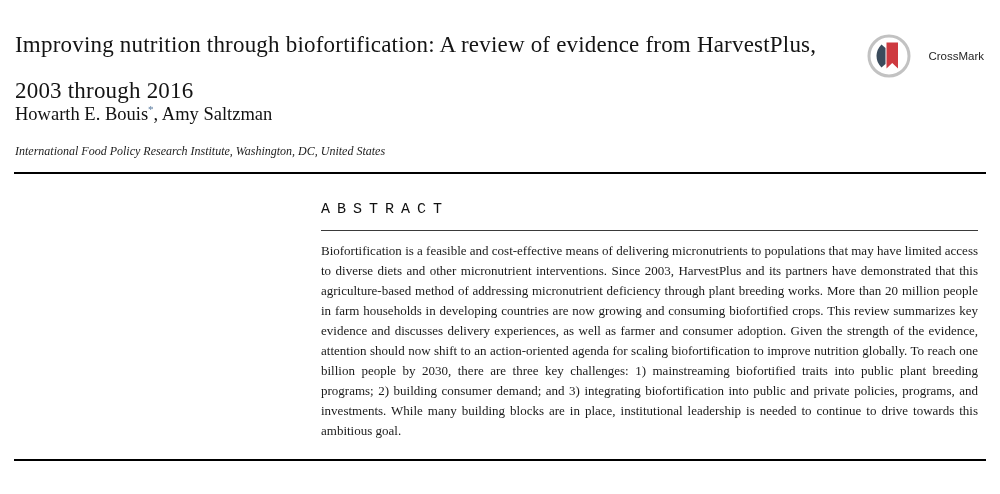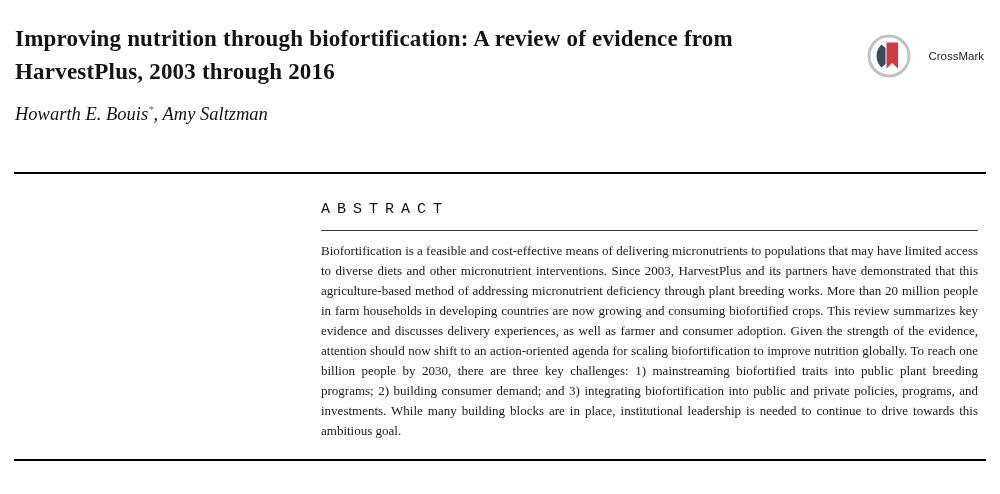--- a/index.html
+++ b/index.html
@@ -16,22 +16,22 @@
     width: 1000px;
     height: 494px;
     background: #ffffff;
   }
   .title {
     position: absolute;
     left: 15px;
     top: 22px;
     width: 828px;
     font-size: 23px;
-    line-height: 33px;
-    font-weight: 700;
+    line-height: 46px;
+    font-weight: 400;
     letter-spacing: 0.2px;
     color: #141414;
   }
   .crossmark {
     position: absolute;
     top: 33px;
     right: 16px;
     display: flex;
     align-items: center;
     gap: 16px;
@@ -42,21 +42,20 @@
     font-family: "Liberation Sans", sans-serif;
     font-size: 11.5px;
     color: #1f1f1f;
   }
   .authors {
     position: absolute;
     left: 15px;
     top: 103px;
     font-size: 18.5px;
     color: #111111;
-    font-style: italic;
   }
   .authors sup {
     font-size: 11px;
     color: #55779c;
     vertical-align: super;
   }
   .affiliation {
     position: absolute;
     left: 15px;
     top: 144px;
@@ -121,20 +120,21 @@
         <circle cx="23" cy="23" r="20" fill="#ffffff" stroke-width="3" stroke="#c2c2c2"></circle>
         <path d="M15.5 11.5 C12 15 10.5 19 10.5 23 C10.5 27 12 31 15.5 34.5 L19.5 31 L19.5 15 Z" fill="#3a4b5c"></path>
         <path d="M20.5 9.5 L32 9.5 L32 35.5 L26.2 30 L20.5 35.5 Z" fill="#ce3a40"></path>
       </svg>
     </span>
     <span class="crossmark-label">CrossMark</span>
   </div>
 
   <div class="authors"><span>Howarth E. Bouis</span><sup>*</sup><span>, </span><span>Amy Saltzman</span></div>
 
+  <div class="affiliation">International Food Policy Research Institute, Washington, DC, United States</div>
 
   <div class="rule-top"></div>
 
   <div class="abstract-heading">ABSTRACT</div>
 
   <div class="rule-thin"></div>
 
   <p class="abstract-body">Biofortification is a feasible and cost-effective means of delivering micronutrients to populations that may have limited access to diverse diets and other micronutrient interventions. Since 2003, HarvestPlus and its partners have demonstrated that this agriculture-based method of addressing micronutrient deficiency through plant breeding works. More than 20 million people in farm households in developing countries are now growing and consuming biofortified crops. This review summarizes key evidence and discusses delivery experiences, as well as farmer and consumer adoption. Given the strength of the evidence, attention should now shift to an action-oriented agenda for scaling biofortification to improve nutrition globally. To reach one billion people by 2030, there are three key challenges: 1) mainstreaming biofortified traits into public plant breeding programs; 2) building consumer demand; and 3) integrating biofortification into public and private policies, programs, and investments. While many building blocks are in place, institutional leadership is needed to continue to drive towards this ambitious goal.</p>
 
   <div class="rule-bottom"></div>

